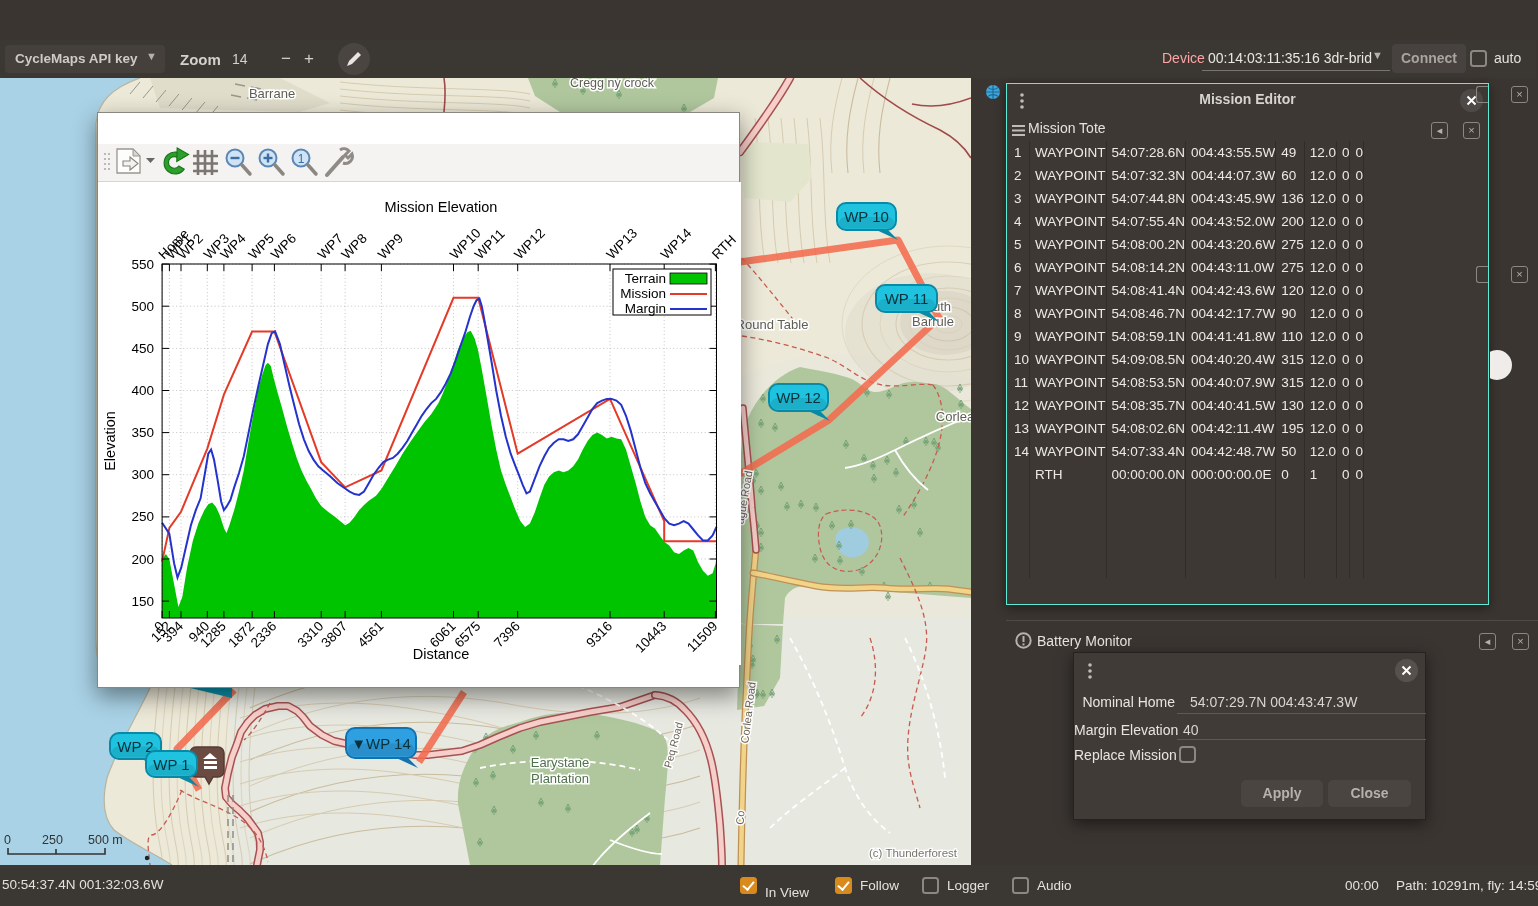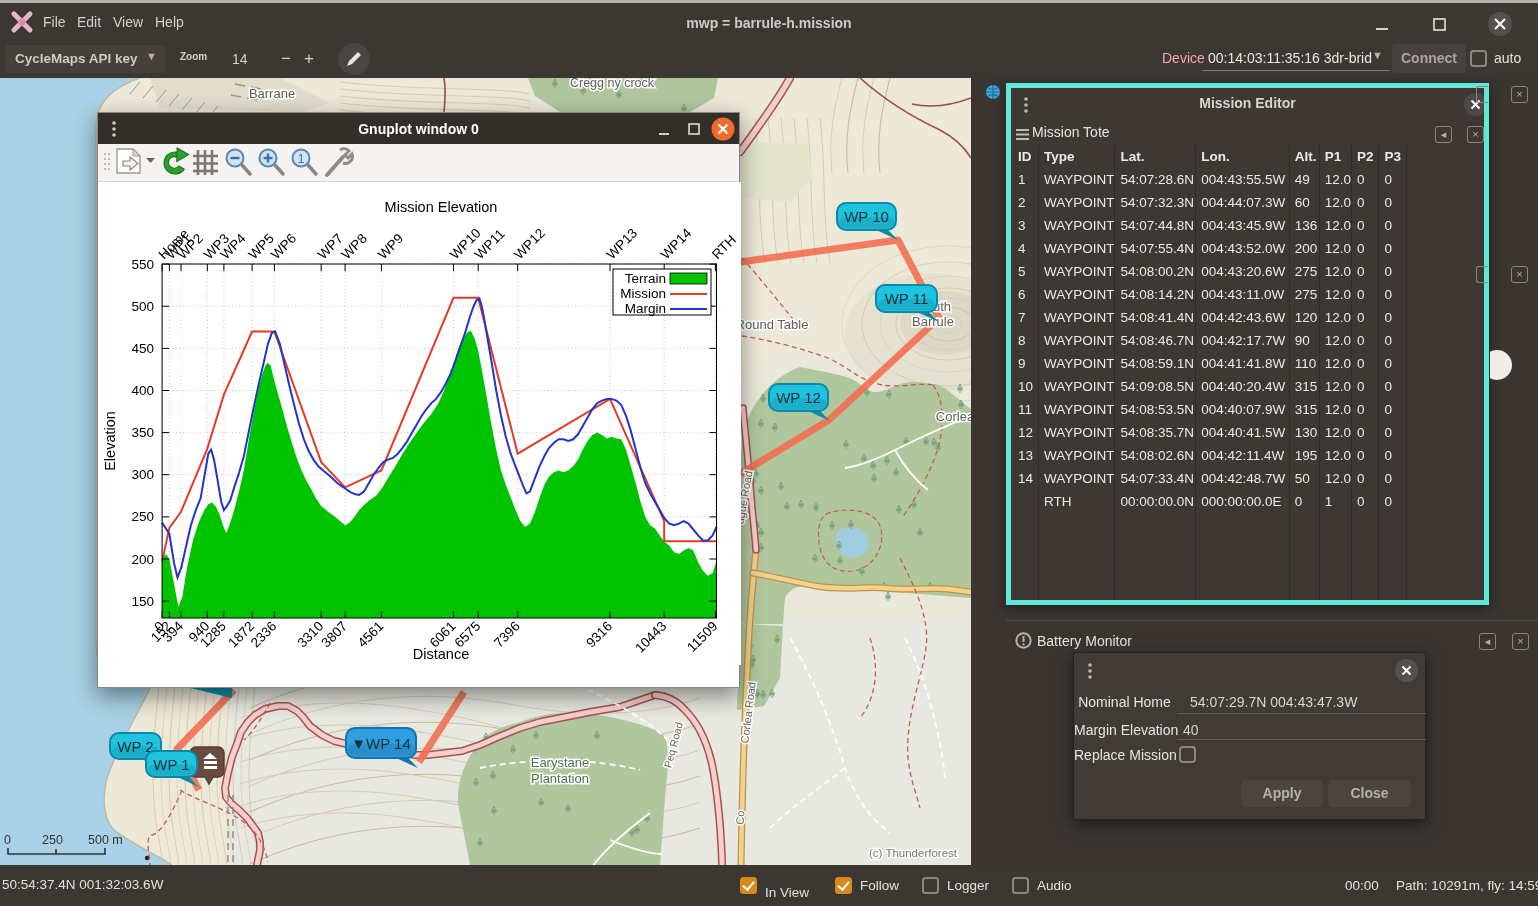--- a/index.html
+++ b/index.html
@@ -12,21 +12,21 @@
 #titlebar .menu { position:absolute; top:11px; font-size:14px; color:#d4d0cb; }
 #apptitle { position:absolute; top:12px; left:0; width:100%; text-align:center; font-size:14px; font-weight:bold; color:#cfcbc6; }
 #toolbar2 { left:0; top:40px; width:1536px; height:38px; background:#3b3733; color:#cfcac5; }
 
 
 #map { left:0; top:78px; width:971px; height:787px; overflow:hidden; }
 
 
 #rpanel { left:971px; top:78px; width:567px; height:787px; background:#3a3531; }
 #meditor { position:absolute; left:35px; top:5px; width:483px; height:522px; overflow:hidden; background:#3d3834;
-  border:5px solid #5eead4; box-shadow:0 3px 10px rgba(0,0,0,0.45); }
+  border:1px solid #5eead4; box-shadow:0 3px 10px rgba(0,0,0,0.45); }
 #meditor h1 { font-size:14px; font-weight:bold; color:#d7d3ce; text-align:center; padding-top:7px; }
 #mtote { position:absolute; top:36px; left:4px; font-size:14px; color:#e6e2dd; }
 table#wpt { position:absolute; left:2px; top:57px; border-collapse:collapse; font-size:13.5px; color:#edeae6; table-layout:fixed; }
 table#wpt th { font-weight:bold; text-align:left; padding:4px 0 4px 5px; border-right:1px solid #302c29; height:15px; overflow:hidden; }
 table#wpt td { padding:4px 0 4px 5px; border-right:1px solid #302c29; height:15px; overflow:hidden; }
 
 
 #tdialog { left:1073px; top:652px; width:353px; height:168px; background:#403b37;
   border:1px solid #262220; box-shadow:0 4px 14px rgba(0,0,0,0.5); color:#e8e4df; }
 #tdialog h1 { font-size:14px; font-weight:bold; color:#d7d3ce; text-align:center; padding-top:9px; }
@@ -49,47 +49,27 @@
 .cb.on { background:#d98a1d; }
 .cb.off { border:2px solid #8d8781; }
 .cb.on:after { content:""; position:absolute; left:5px; top:1.5px; width:5px; height:9px;
   border:solid #fff; border-width:0 2.5px 2.5px 0; transform:rotate(40deg); }
 .smico { position:absolute; width:17px; height:17px; border:1.6px solid #8d8781; border-radius:3px;
   color:#b7b1ab; font-size:11px; text-align:center; line-height:14px; }
 </style></head>
 <body>
 <div id="stage">
 
-<div class="abs" id="titlebar">
-  <svg class="abs" style="left:8px;top:5px" width="28" height="28" viewBox="0 0 28 28">
-    <g stroke="#e8b4c8" stroke-width="5" stroke-linecap="round">
-      <line x1="6" y1="6" x2="22" y2="22"></line>
-          <line x1="22" y1="6" x2="6" y2="22"></line>
-        </g>
-    <circle cx="14" cy="14" r="3.5" fill="#cf8fa8"></circle>
-  </svg>
-  <span class="menu" style="left:43px">File</span>
-  <span class="menu" style="left:77px">Edit</span>
-  <span class="menu" style="left:113px">View</span>
-  <span class="menu" style="left:155px">Help</span>
-  <div id="apptitle">mwp = barrule-h.mission</div>
-  <svg class="abs" style="left:1370px;top:9px" width="160" height="24" viewBox="0 0 160 24">
-    <line x1="6" y1="17" x2="18" y2="17" stroke="#d4d0cb" stroke-width="2"></line>
-    <rect x="64" y="7" width="11" height="11" fill="none" stroke="#d4d0cb" stroke-width="1.8"></rect>
-    <circle cx="130" cy="12" r="12" fill="#55504c"></circle>
-    <path d="M125,7 L135,17 M135,7 L125,17" stroke="#fff" stroke-width="2"></path>
-  </svg>
-</div>
 
 <div class="abs" id="toolbar2">
   <div class="abs" style="left:5px;top:5px;width:160px;height:28px;background:#45403c;border-radius:4px;">
     <span style="position:absolute;left:10px;top:6px;font-size:13.5px;font-weight:bold;color:#cfcac5">CycleMaps API key</span>
     <span style="position:absolute;right:8px;top:5px;color:#b7b1ab;font-size:11px">▼</span>
   </div>
-  <span class="abs" style="left:180px;top:11px;font-size:10px;font-weight:bold;color:#d4d0cb">Zoom</span>
+  <span class="abs" style="left:180px;top:11px;font-size:15px;font-weight:bold;color:#d4d0cb">Zoom</span>
   <span class="abs" style="left:232px;top:11px;font-size:14px;color:#d4d0cb">14</span>
   <span class="abs" style="left:281px;top:9px;font-size:17px;color:#d4d0cb">−</span>
   <span class="abs" style="left:304px;top:9px;font-size:17px;color:#d4d0cb">+</span>
   <div class="abs" style="left:338px;top:3px;width:32px;height:32px;border-radius:16px;background:#4a4541"></div>
   <svg class="abs" style="left:344px;top:9px" width="20" height="20" viewBox="0 0 20 20">
     <path d="M3,17 L5,12 L14,3 L17,6 L8,15 Z" fill="#e9e5e0"></path>
   </svg>
   <span class="abs" style="left:1162px;top:10px;font-size:14px;color:#fca5a5">Device</span>
   <span class="abs" style="left:1208px;top:10px;font-size:14px;color:#eae6e1">00:14:03:11:35:16 3dr-brid</span>
   <span class="abs" style="left:1372px;top:9px;color:#b7b1ab;font-size:11px">▼</span>
@@ -361,31 +341,20 @@
           </svg>
     </div>
     <svg class="abs" style="left:4px;top:40px" width="15" height="13" viewBox="0 0 15 13">
       <path d="M1,2 H14 M1,6.5 H14 M1,11 H14" stroke="#c0bbb6" stroke-width="1.8"></path>
     </svg>
     <div id="mtote" style="left:21px">Mission Tote</div>
     <div class="smico" style="left:424px;top:38px">◂</div>
     <div class="smico" style="left:456px;top:38px">×</div>
     <table id="wpt">
       <tbody>
-            <tr>
-              <th style="width:26px">ID</th>
-              <th style="width:72px">Type</th>
-              <th style="width:81px">Lat.</th>
-              <th style="width:94px">Lon.</th>
-              <th style="width:30px">Alt.</th>
-              <th style="width:32px">P1</th>
-              <th style="width:28px">P2</th>
-              <th style="width:28px">P3</th>
-              <th style="width:86px;border-right:none"></th>
-            </tr>
 <tr>
               <td>1</td>
               <td>WAYPOINT</td>
               <td>54:07:28.6N</td>
               <td>004:43:55.5W</td>
               <td>49</td>
               <td>12.0</td>
               <td>0</td>
               <td>0</td>
               <td style="border-right:none"></td>
@@ -613,47 +582,33 @@
   <svg class="abs" style="left:13px;top:9px" width="6" height="18" viewBox="0 0 6 18">
     <circle cx="3" cy="3" r="1.8" fill="#c0bbb6"></circle>
         <circle cx="3" cy="9" r="1.8" fill="#c0bbb6"></circle>
         <circle cx="3" cy="15" r="1.8" fill="#c0bbb6"></circle>
   </svg>
   <div class="abs" style="left:321px;top:6px;width:23px;height:23px;border-radius:12px;background:#57514e">
     <svg width="23" height="23" viewBox="0 0 23 23">
           <path d="M7.5,7.5 L15.5,15.5 M15.5,7.5 L7.5,15.5" stroke="#fff" stroke-width="2"></path>
         </svg>
   </div>
-  <span class="abs" style="left:0;top:41px;width:101px;text-align:center;font-size:14px;white-space:nowrap">Nominal Home</span>
+  <span class="abs" style="left:0;top:41px;width:101px;text-align:right;font-size:14px;white-space:nowrap">Nominal Home</span>
   <span class="abs" style="left:116px;top:41px;font-size:14px;color:#d9d5d0">54:07:29.7N 004:43:47.3W</span>
   <div class="abs" style="left:103px;top:60px;width:249px;height:1px;background:#5f5954"></div>
   <span class="abs" style="left:0;top:69px;width:101px;text-align:right;font-size:14px;white-space:nowrap">Margin Elevation</span>
   <span class="abs" style="left:109px;top:69px;font-size:14px;color:#d9d5d0">40</span>
   <div class="abs" style="left:103px;top:86px;width:249px;height:1px;background:#5f5954"></div>
   <span class="abs" style="left:0;top:94px;width:101px;text-align:right;font-size:14px;white-space:nowrap">Replace Mission</span>
   <div class="cb off" style="left:105px;top:93px;border-radius:4px"></div>
   <div class="btn" style="left:167px;top:127px;width:82px">Apply</div>
   <div class="btn" style="left:254px;top:127px;width:83px">Close</div>
 </div>
 
 <div class="abs" id="gwin">
-  <div id="gtitle">
-    <svg class="abs" style="left:13px;top:7px" width="6" height="18" viewBox="0 0 6 18">
-      <circle cx="3" cy="3" r="1.8" fill="#cfcac5"></circle>
-          <circle cx="3" cy="9" r="1.8" fill="#cfcac5"></circle>
-          <circle cx="3" cy="15" r="1.8" fill="#cfcac5"></circle>
-    </svg>
-    <div class="t">Gnuplot window 0</div>
-    <svg class="abs" style="left:555px;top:4px" width="85" height="24" viewBox="0 0 85 24">
-      <line x1="6" y1="17" x2="16" y2="17" stroke="#d4d0cb" stroke-width="2"></line>
-      <rect x="36" y="7" width="10" height="10" fill="none" stroke="#d4d0cb" stroke-width="1.7"></rect>
-      <circle cx="70" cy="12" r="11.5" fill="#ef6c2a"></circle>
-      <path d="M65.5,7.5 L74.5,16.5 M74.5,7.5 L65.5,16.5" stroke="#fff" stroke-width="2.2"></path>
-    </svg>
-  </div>
   <div id="gtool">
     <svg width="643" height="37" viewBox="0 0 643 37">
       <g fill="#b0aca8">
             <circle cx="7" cy="10" r="1.1"></circle>
             <circle cx="11" cy="10" r="1.1"></circle>
             <circle cx="7" cy="15" r="1.1"></circle>
             <circle cx="11" cy="15" r="1.1"></circle>
             <circle cx="7" cy="20" r="1.1"></circle>
             <circle cx="11" cy="20" r="1.1"></circle>
             <circle cx="7" cy="25" r="1.1"></circle>

